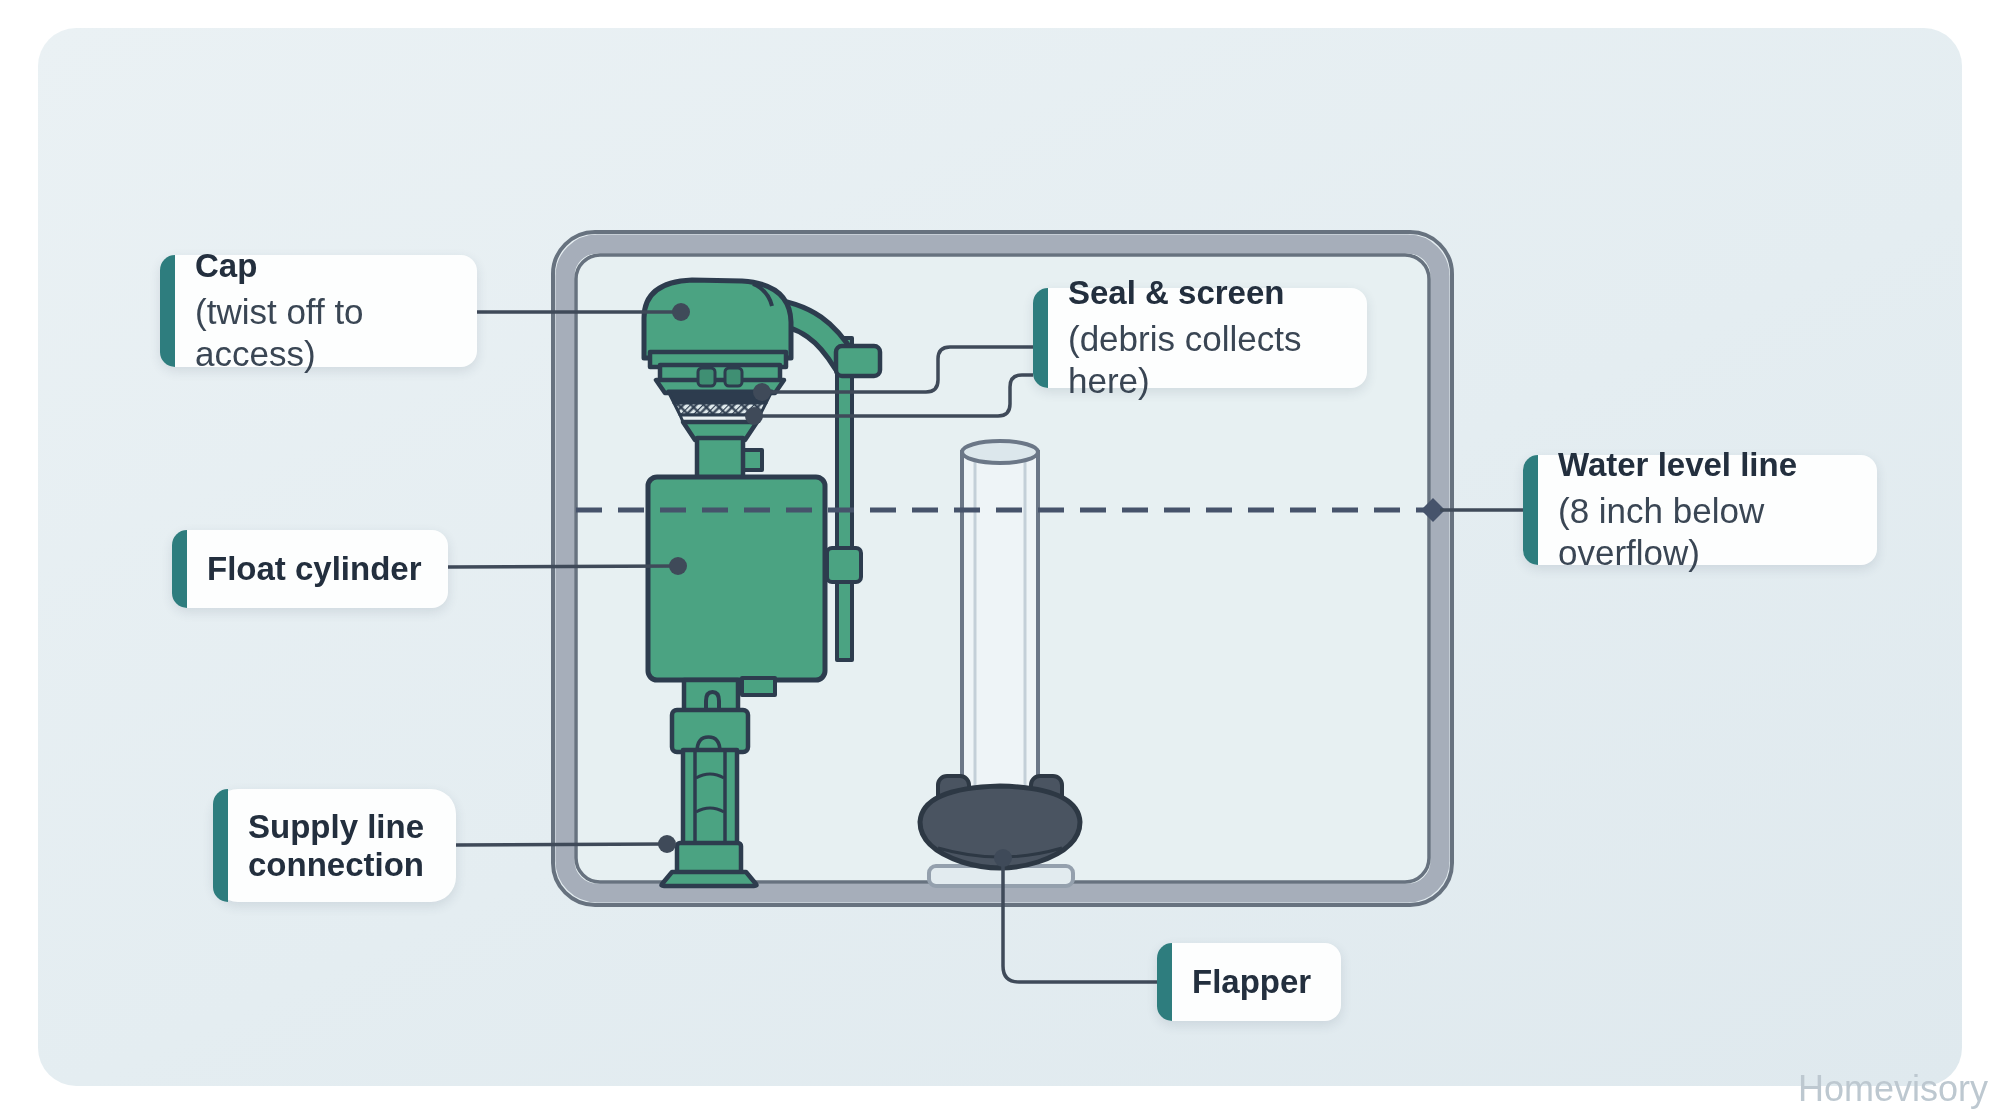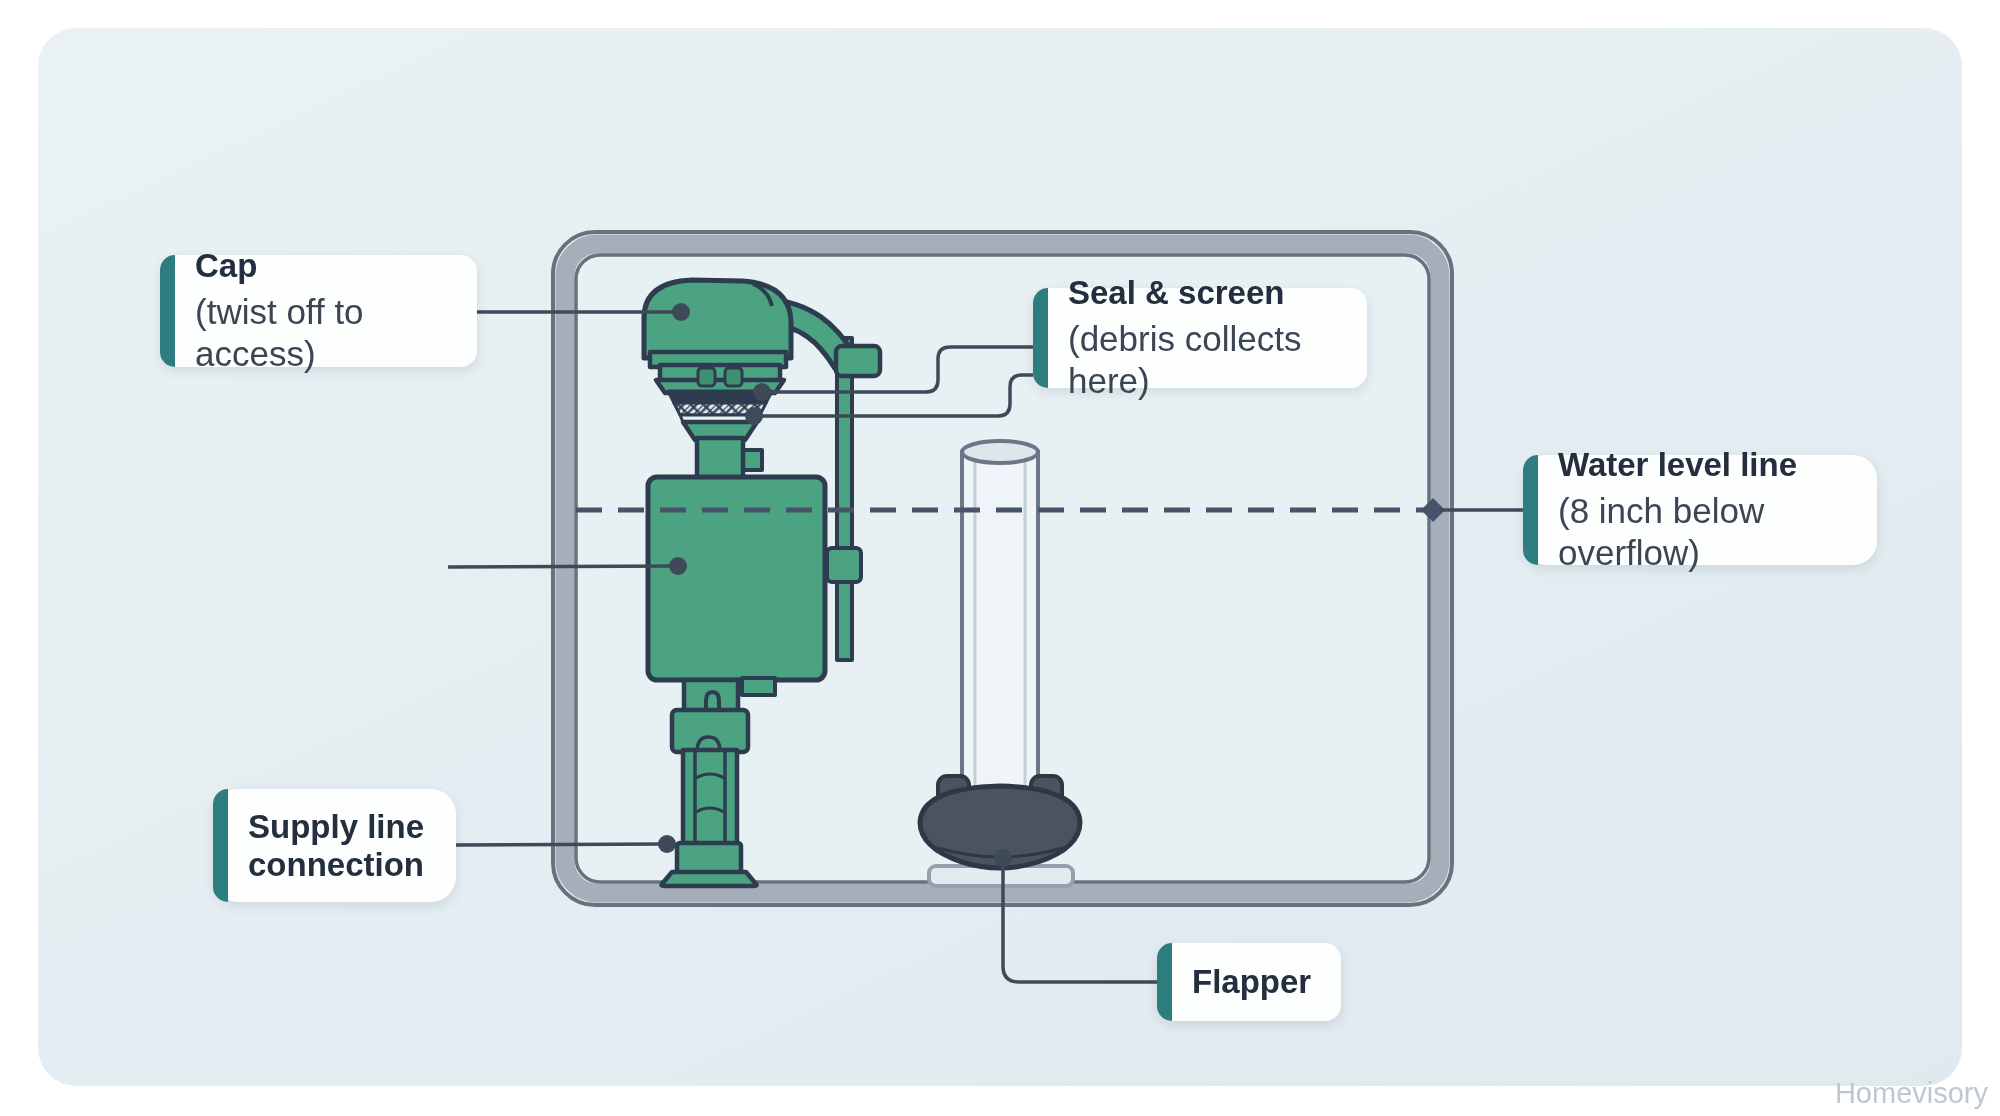--- a/index.html
+++ b/index.html
@@ -2,33 +2,33 @@
 <html><head>
 <meta charset="utf-8">
 <style>
   html,body{margin:0;padding:0;background:#ffffff;}
   #page{position:relative;width:2000px;height:1116px;background:#ffffff;overflow:hidden;
         font-family:"Liberation Sans","DejaVu Sans",sans-serif;}
   #card{position:absolute;left:38px;top:28px;width:1924px;height:1058px;border-radius:38px;
         background:linear-gradient(155deg,#eaf1f4 0%,#e4edf1 55%,#dfe9ee 100%);}
   .main-title{position:absolute;left:0;top:60px;width:2000px;text-align:center;
         font-size:64px;font-weight:bold;letter-spacing:-1px;color:#2a6e79;}
-  .watermark{position:absolute;right:12px;bottom:6px;font-size:29px;color:#bdc8d0;}
+  .watermark{position:absolute;right:12px;bottom:6px;font-size:36px;color:#bdc8d0;}
   svg{position:absolute;left:0;top:0;}
   .label-card{position:absolute;display:flex;background:#fdfefe;border-radius:16px;
         box-shadow:0 4px 12px rgba(40,60,80,.12);z-index:5;}
   .accent{width:15px;flex:0 0 15px;background:#2e7d7e;border-radius:16px 0 0 16px;}
   .lbl-body{padding:13px 24px 13px 20px;display:flex;flex-direction:column;justify-content:center;}
   .lbl-title{font-size:33px;font-weight:bold;color:#232f3e;line-height:1.15;}
   .lbl-sub{font-size:35px;color:#3a4654;line-height:1.2;margin-top:6px;}
   
   #card-cap{left:160px;top:255px;width:317px;height:112px;}
   #card-seal{left:1033px;top:288px;width:334px;height:100px;}
   #card-float{left:172px;top:530px;width:276px;height:78px;}
-  #card-water{left:1523px;top:455px;width:354px;height:110px;border-radius:24px;}
+  #card-water{left:1523px;top:455px;width:354px;height:110px;}
   #card-supply{left:213px;top:789px;width:243px;height:113px;border-radius:25px;}
   #card-flapper{left:1157px;top:943px;width:184px;height:78px;}
 </style>
 </head>
 <body>
 
 <div id="page">
   <div id="card"></div>
 
 
@@ -146,20 +146,26 @@
   </div>
 
   <div id="card-seal" class="label-card">
     <div class="accent"></div>
     <div class="lbl-body">
       <div class="lbl-title">Seal &amp; screen</div>
       <div class="lbl-sub">(debris collects here)</div>
     </div>
   </div>
 
+  <div id="card-float" class="label-card">
+    <div class="accent"></div>
+    <div class="lbl-body">
+      <div class="lbl-title">Float cylinder</div>
+    </div>
+  </div>
 
   <div id="card-water" class="label-card">
     <div class="accent"></div>
     <div class="lbl-body">
       <div class="lbl-title">Water level line</div>
       <div class="lbl-sub">(8 inch below overflow)</div>
     </div>
   </div>
 
   <div id="card-supply" class="label-card">

